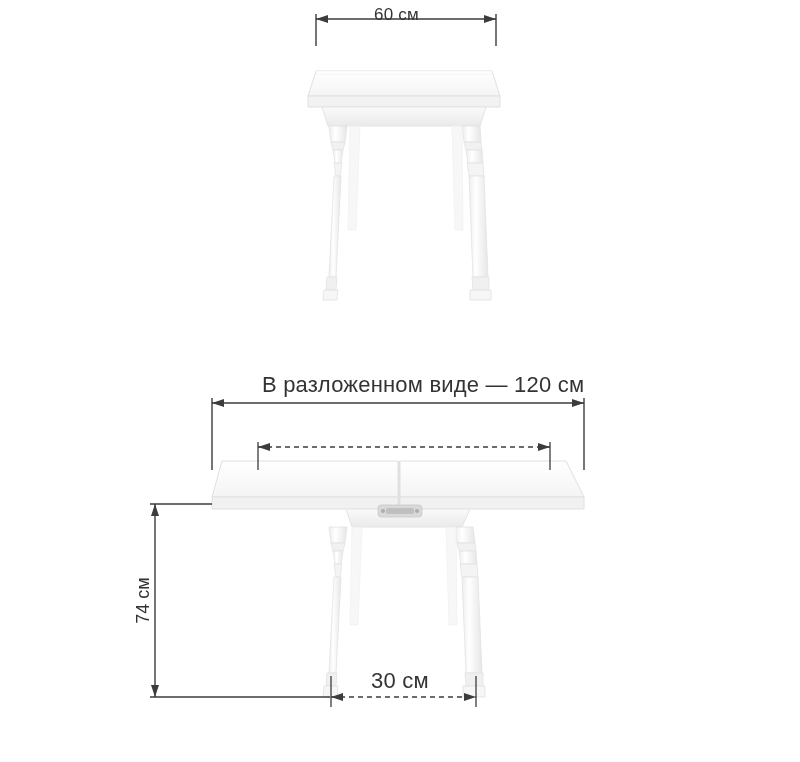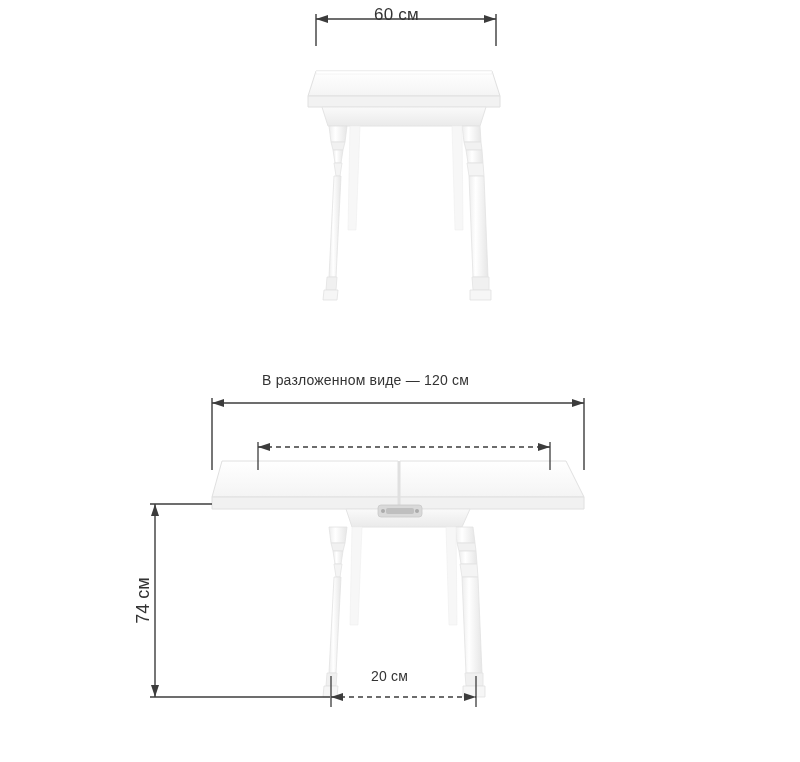--- a/index.html
+++ b/index.html
@@ -19,21 +19,21 @@
     overflow: hidden;
   }
   .dim-label {
     position: absolute;
     font-size: 17px;
     letter-spacing: 0.2px;
     color: #333333;
     white-space: nowrap;
   }
   .dim-label.big {
-    font-size: 14px;
+    font-size: 22px;
   }
   .vert-label {
     position: absolute;
     font-size: 18px;
     color: #333333;
     white-space: nowrap;
     transform-origin: 50% 50%;
     transform: rotate(-90deg);
   }
   .label-bg {
@@ -186,15 +186,15 @@
     </g>
   </svg>
 
   <div class="dim-label" style="left:374px; top:5px;">60 см</div>
 
   <div class="dim-label big label-bg" style="left:255px; top:372px;">В разложенном виде — 120 см</div>
 
 
   <div class="vert-label" style="left:103px; top:590px; width:80px; text-align:center;">74 см</div>
 
-  <div class="dim-label big" style="left:371px; top:668px;">20 см</div>
+  <div class="dim-label big" style="left:371px; top:668px;">30 см</div>
 
 </div>
 
 </body></html>

